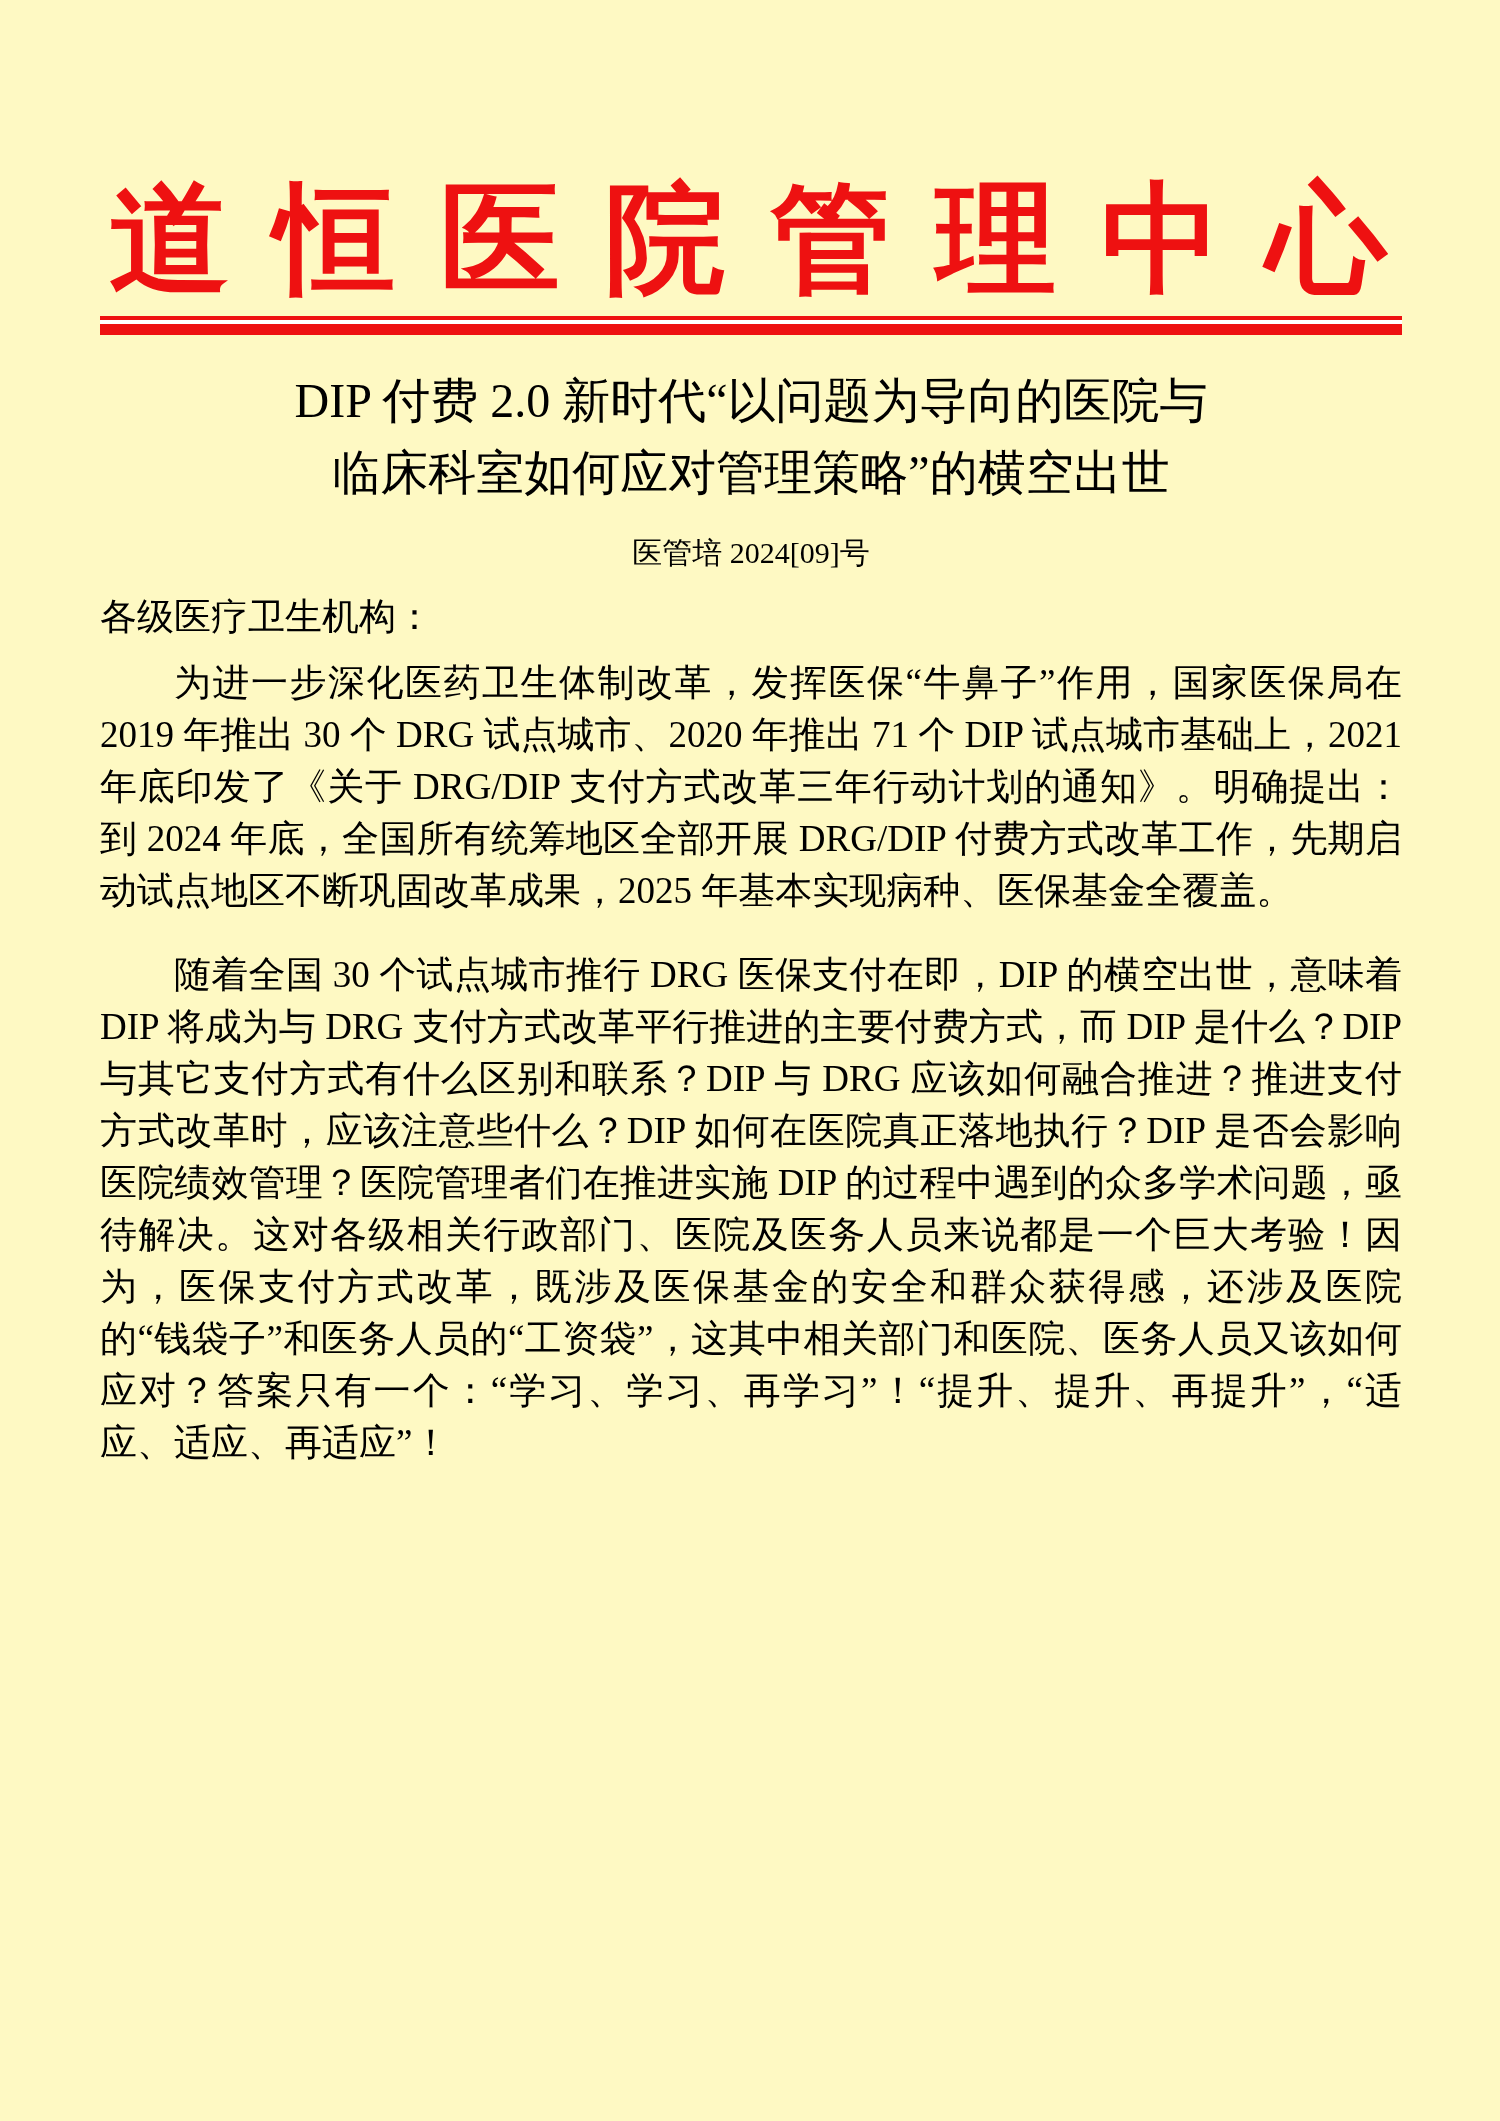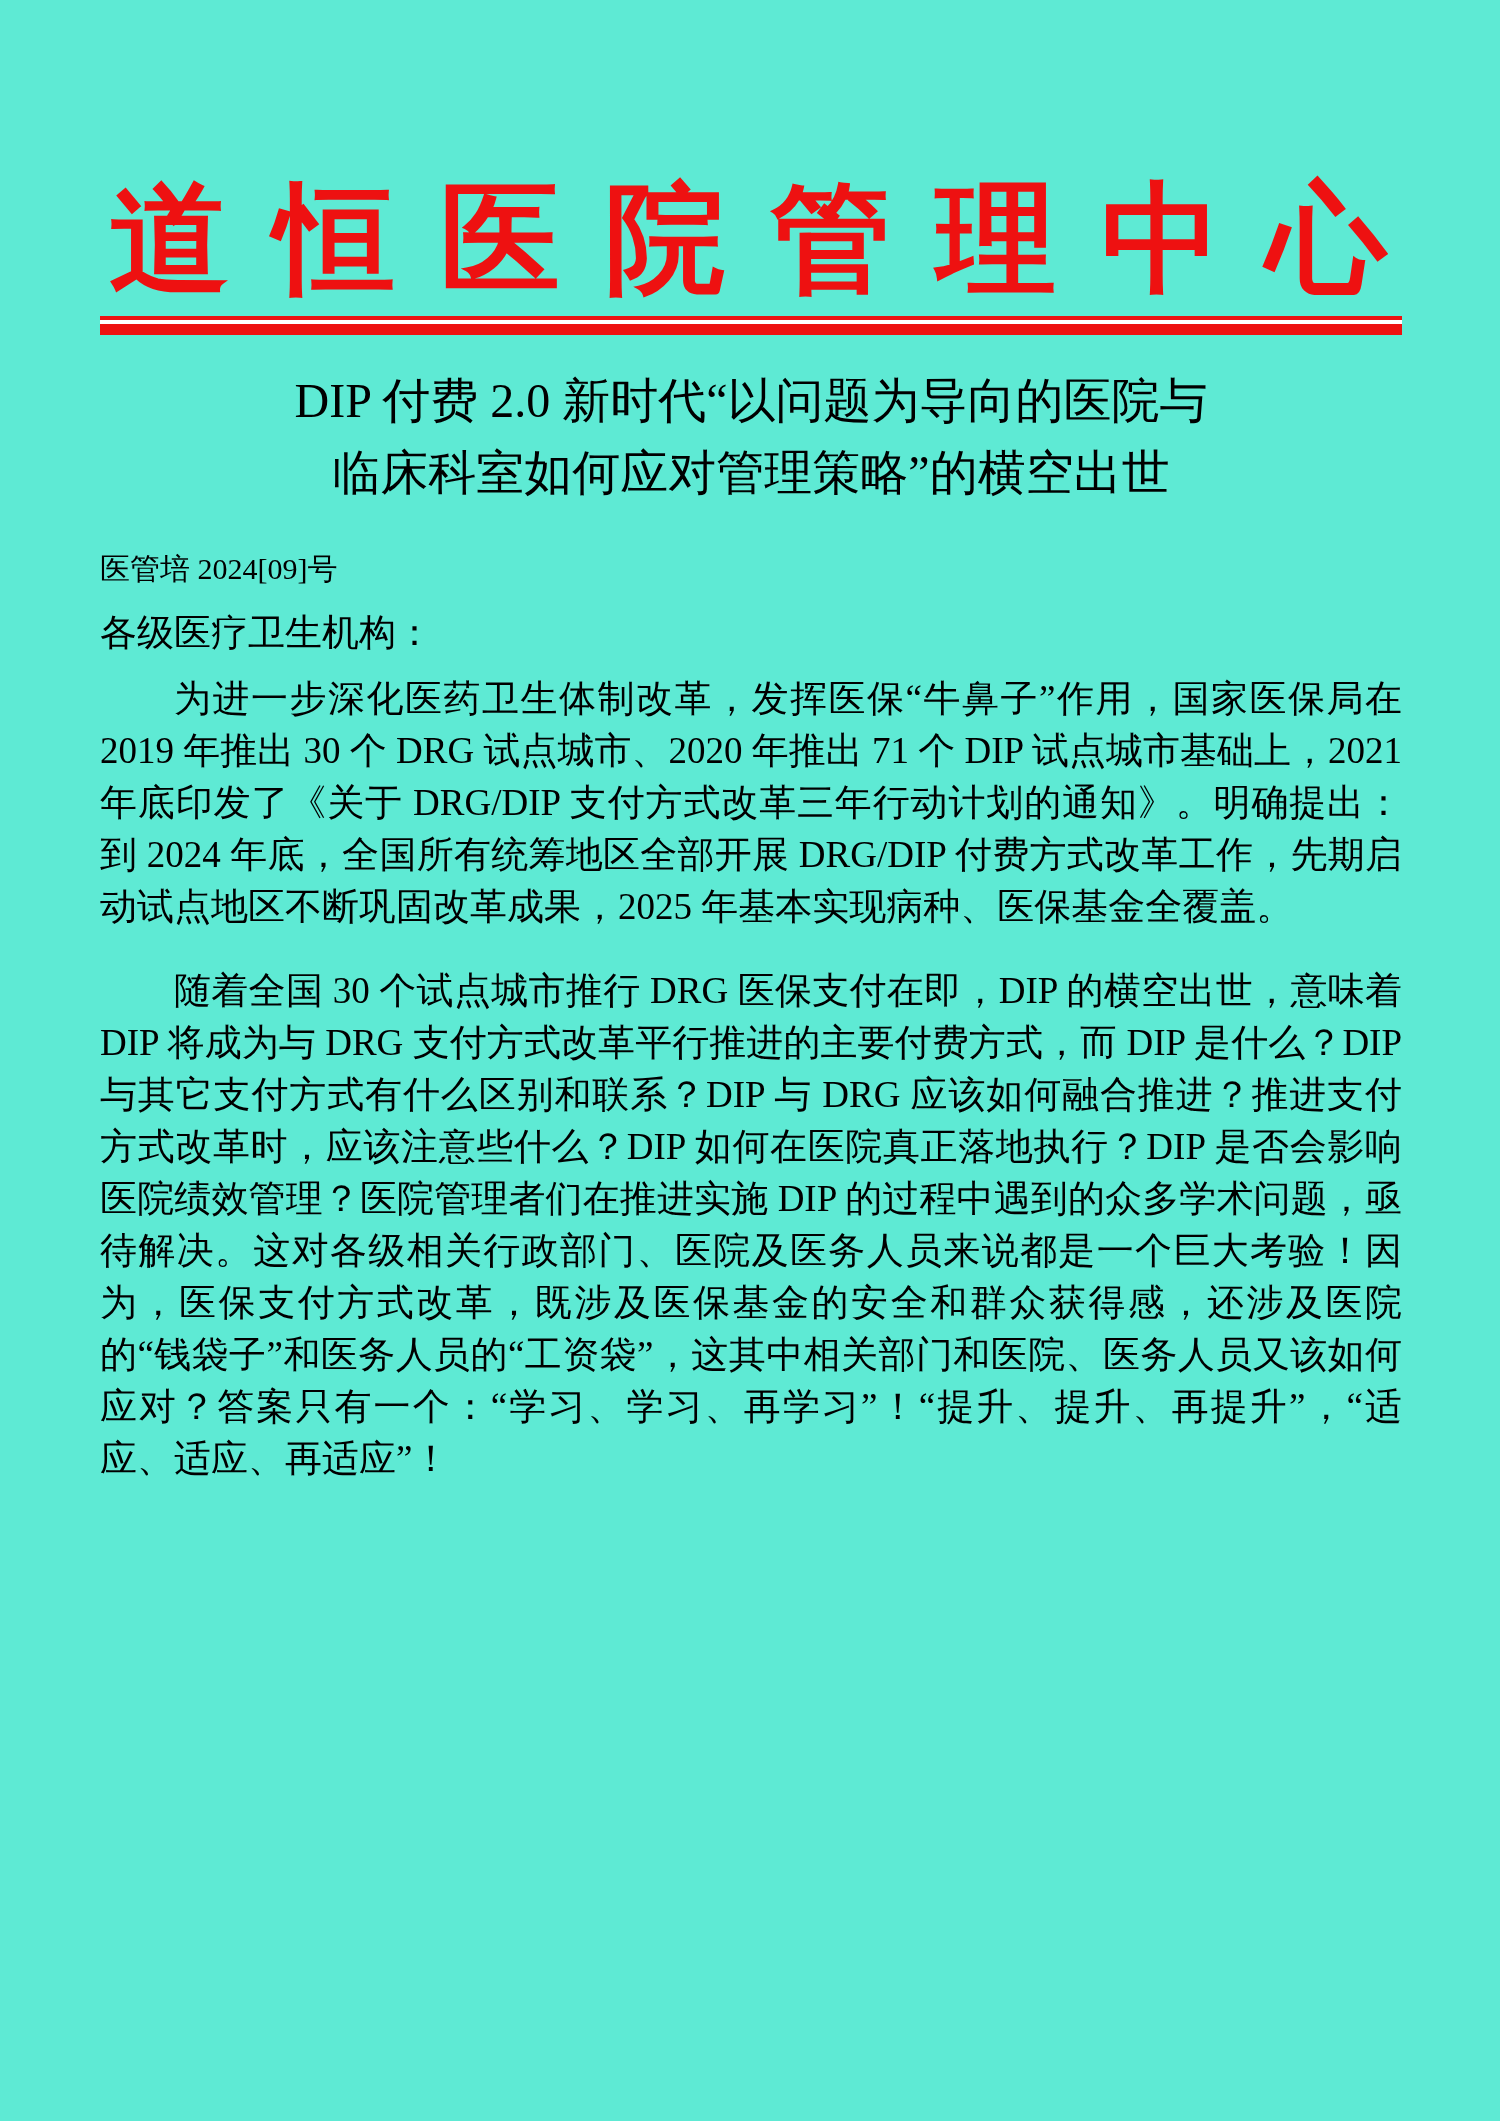--- a/index.html
+++ b/index.html
@@ -8,21 +8,21 @@
     width: 1500px;
     min-height: 2121px;
     margin: 0 auto;
     font-family: "Liberation Serif", "DejaVu Serif", serif;
     color: #000;
   }
   .page {
     width: 1500px;
     min-height: 2121px;
     padding: 178px 98px 60px 100px;
-    background: #5eead4;
+    background: #fef9c3;
   }
   
   .org-header {
     color: var(--brand-red, #ee1111);
     font-family: "Liberation Sans", "DejaVu Sans", sans-serif;
     font-weight: 700;
     font-size: 120px;
     line-height: 1.0;
     letter-spacing: 6px;
     text-align: center;
@@ -37,22 +37,22 @@
   .doc-title {
     margin-top: 30px;
     text-align: center;
     font-weight: 400;
     font-size: 48px;
     line-height: 72px;
     color: #000;
   }
   
   .doc-number {
-    margin-top: 38px;
-    text-align: left;
+    margin-top: 22px;
+    text-align: center;
     font-size: 30px;
     line-height: 44px;
   }
   
   .salutation {
     margin-top: 16px;
     font-size: 37px;
     line-height: 52px;
     text-align: left;
   }

